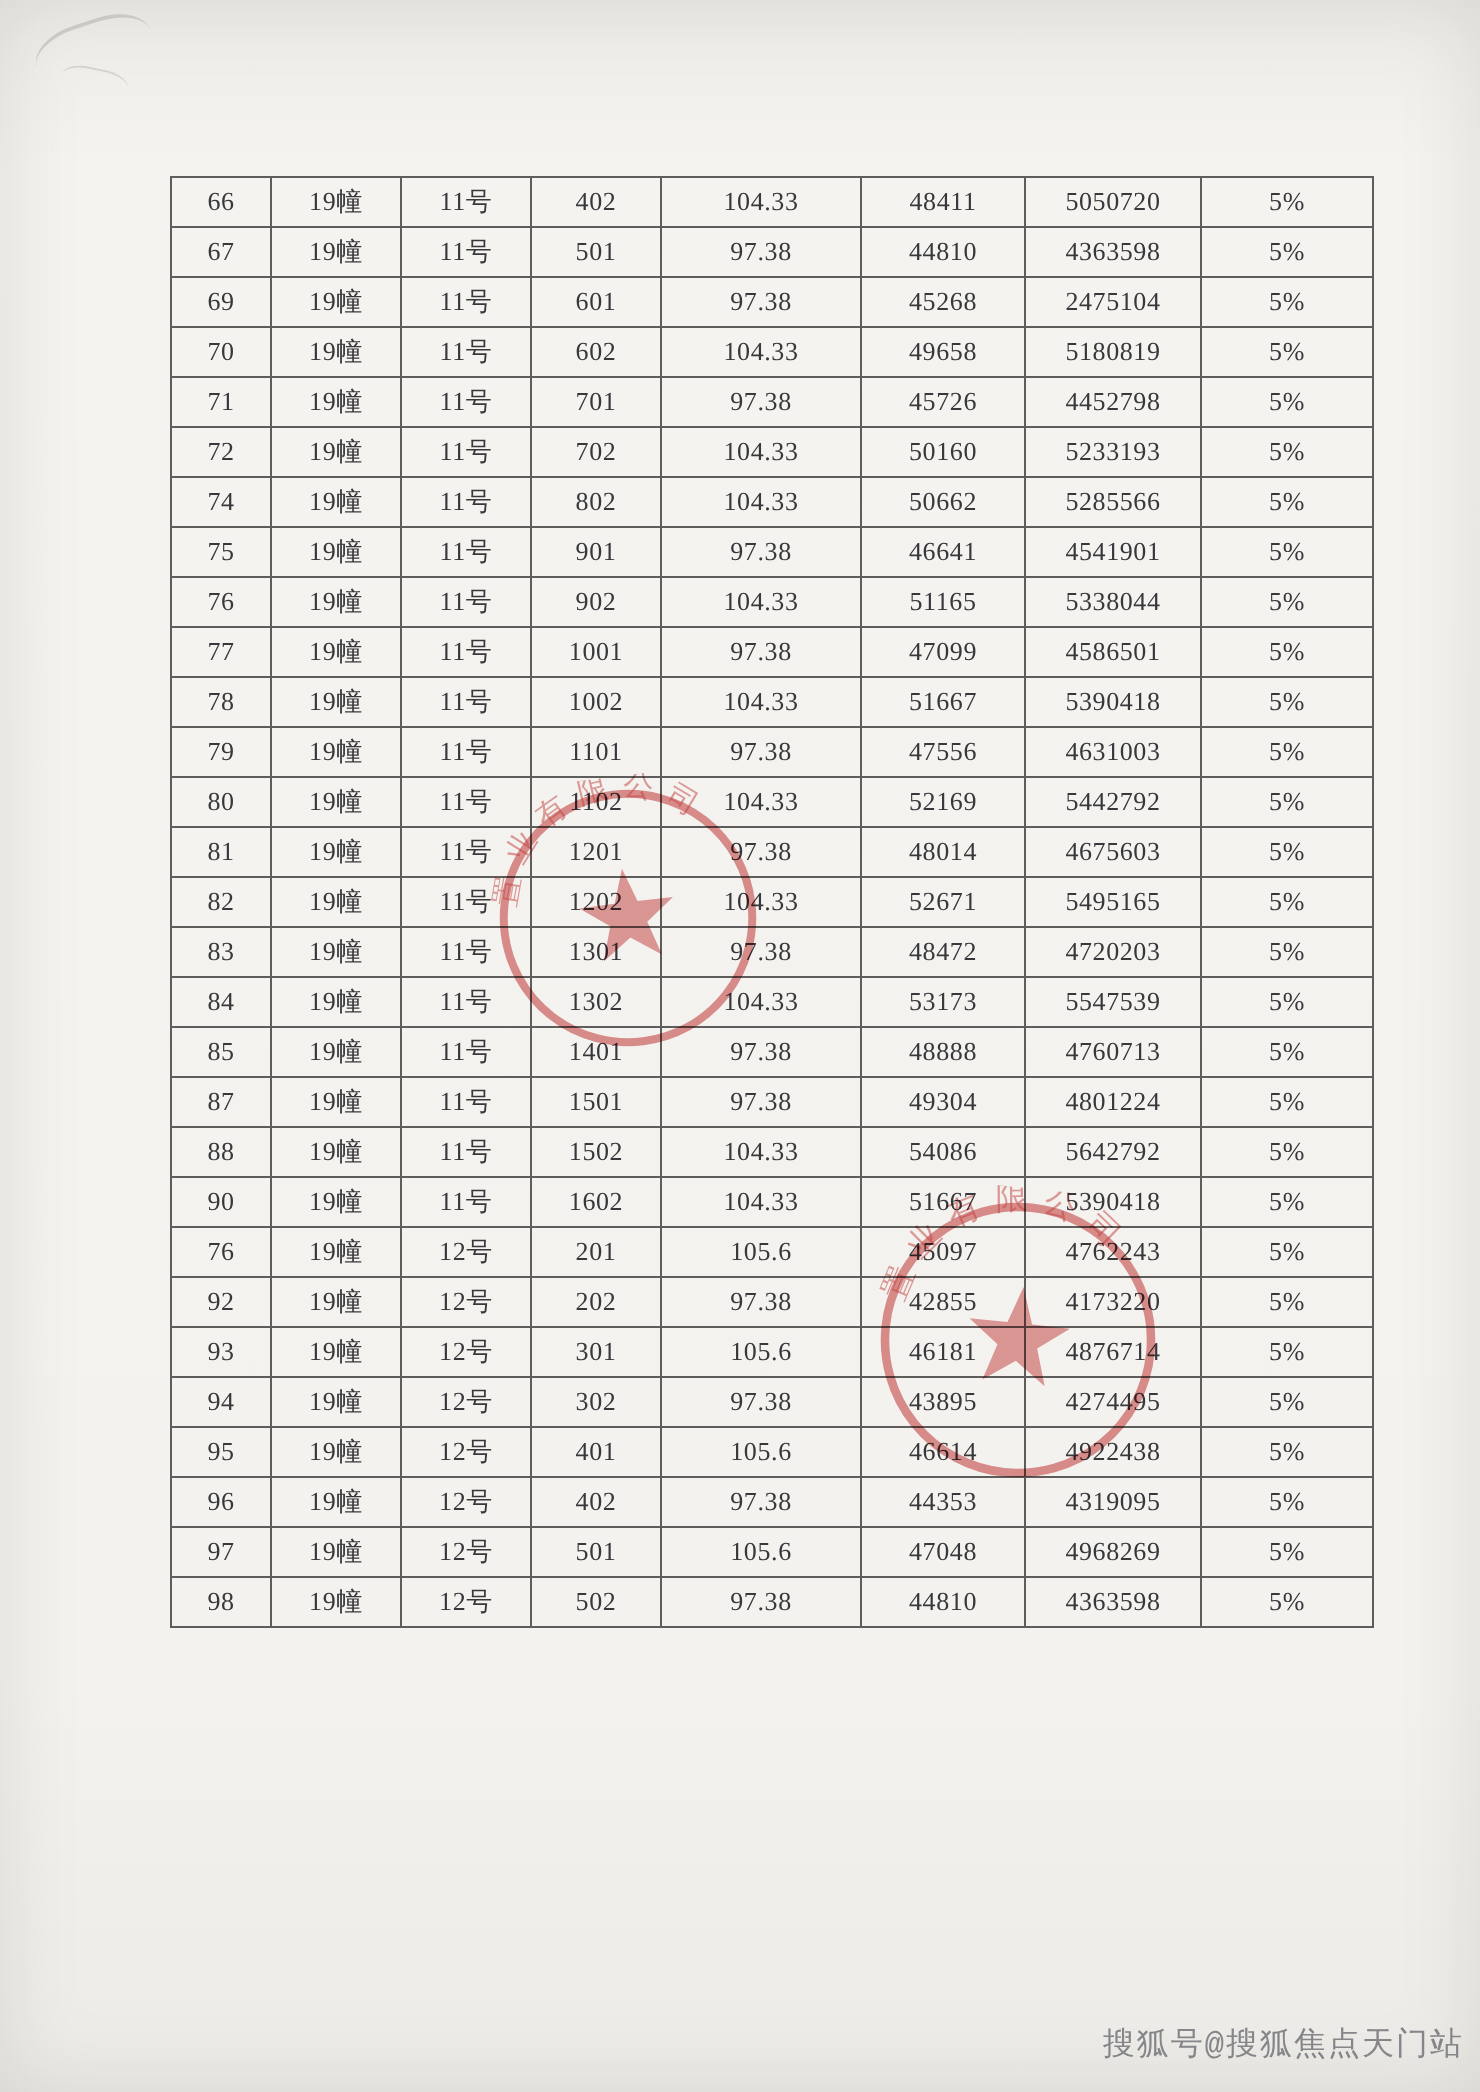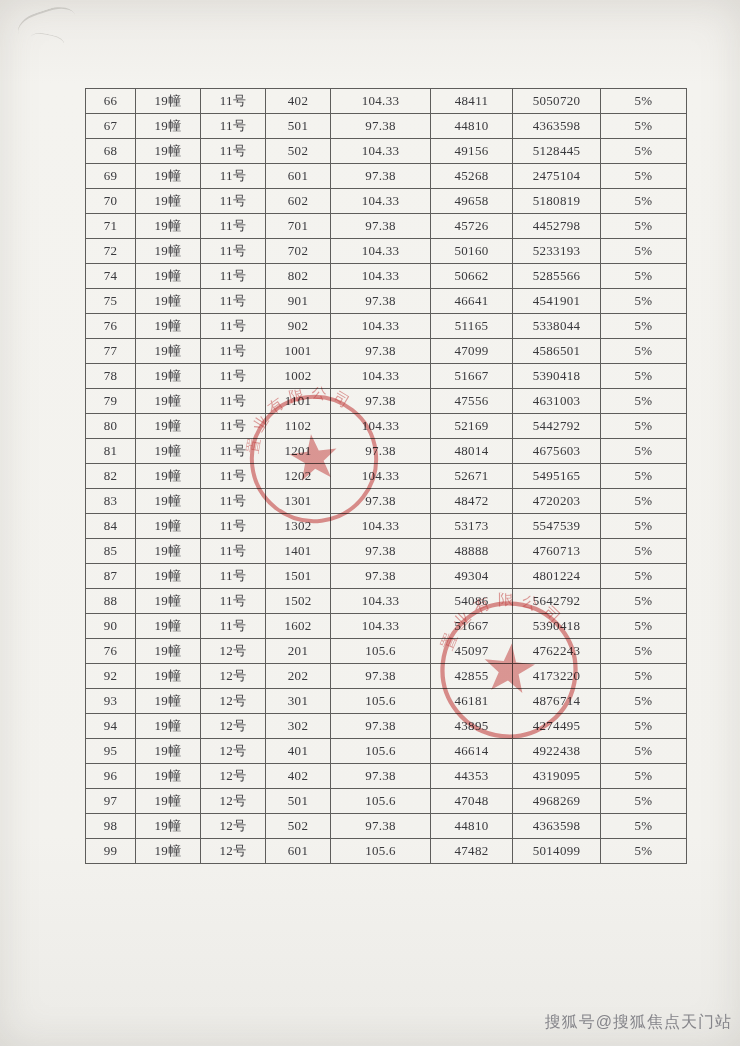--- a/index.html
+++ b/index.html
@@ -55,21 +55,21 @@
   svg.stamp-2 { left:433px; top:594px; width:152px; height:152px; transform:rotate(6deg); }
   .seal-ring { fill:none; stroke:#cb4343; stroke-width:4.5; opacity:0.58; }
   .seal-star { fill:#cb4343; opacity:0.52; }
   .seal-text { fill:#cb4343; opacity:0.5; font-size:17px; letter-spacing:7px;
                font-family:"Liberation Serif","DejaVu Serif",serif; }
   .watermark {
     position:absolute;
     right:8px; top:1012px;
     font-size:16px;
     color:#85858a;
-    font-family:Liberation Sans, sans-serif;
+    font-family:Liberation Mono, monospace;
     letter-spacing:1px;
   }
 </style>
 </head>
 <body>
 
 <div class="page">
 
   <div class="crease-1"></div>
   <div class="crease-2"></div>
@@ -100,30 +100,20 @@
           <td>67</td>
           <td>19幢</td>
           <td>11号</td>
           <td>501</td>
           <td>97.38</td>
           <td>44810</td>
           <td>4363598</td>
           <td>5%</td>
         </tr>
         <tr>
-          <td>68</td>
-          <td>19幢</td>
-          <td>11号</td>
-          <td>502</td>
-          <td>104.33</td>
-          <td>49156</td>
-          <td>5128445</td>
-          <td>5%</td>
-        </tr>
-        <tr>
           <td>69</td>
           <td>19幢</td>
           <td>11号</td>
           <td>601</td>
           <td>97.38</td>
           <td>45268</td>
           <td>2475104</td>
           <td>5%</td>
         </tr>
         <tr>
@@ -377,30 +367,20 @@
           <td>5%</td>
         </tr>
         <tr>
           <td>98</td>
           <td>19幢</td>
           <td>12号</td>
           <td>502</td>
           <td>97.38</td>
           <td>44810</td>
           <td>4363598</td>
-          <td>5%</td>
-        </tr>
-        <tr>
-          <td>99</td>
-          <td>19幢</td>
-          <td>12号</td>
-          <td>601</td>
-          <td>105.6</td>
-          <td>47482</td>
-          <td>5014099</td>
           <td>5%</td>
         </tr>
       </tbody>
   </table>
 
   <svg class="stamp stamp-1" viewBox="0 0 160 160">
     <defs>
       <path id="arc1" d="M 19,84 A 62,62 0 1 1 141,84" fill="none"></path>
     </defs>
     <circle class="seal-ring" cx="80" cy="80" r="70"></circle>

